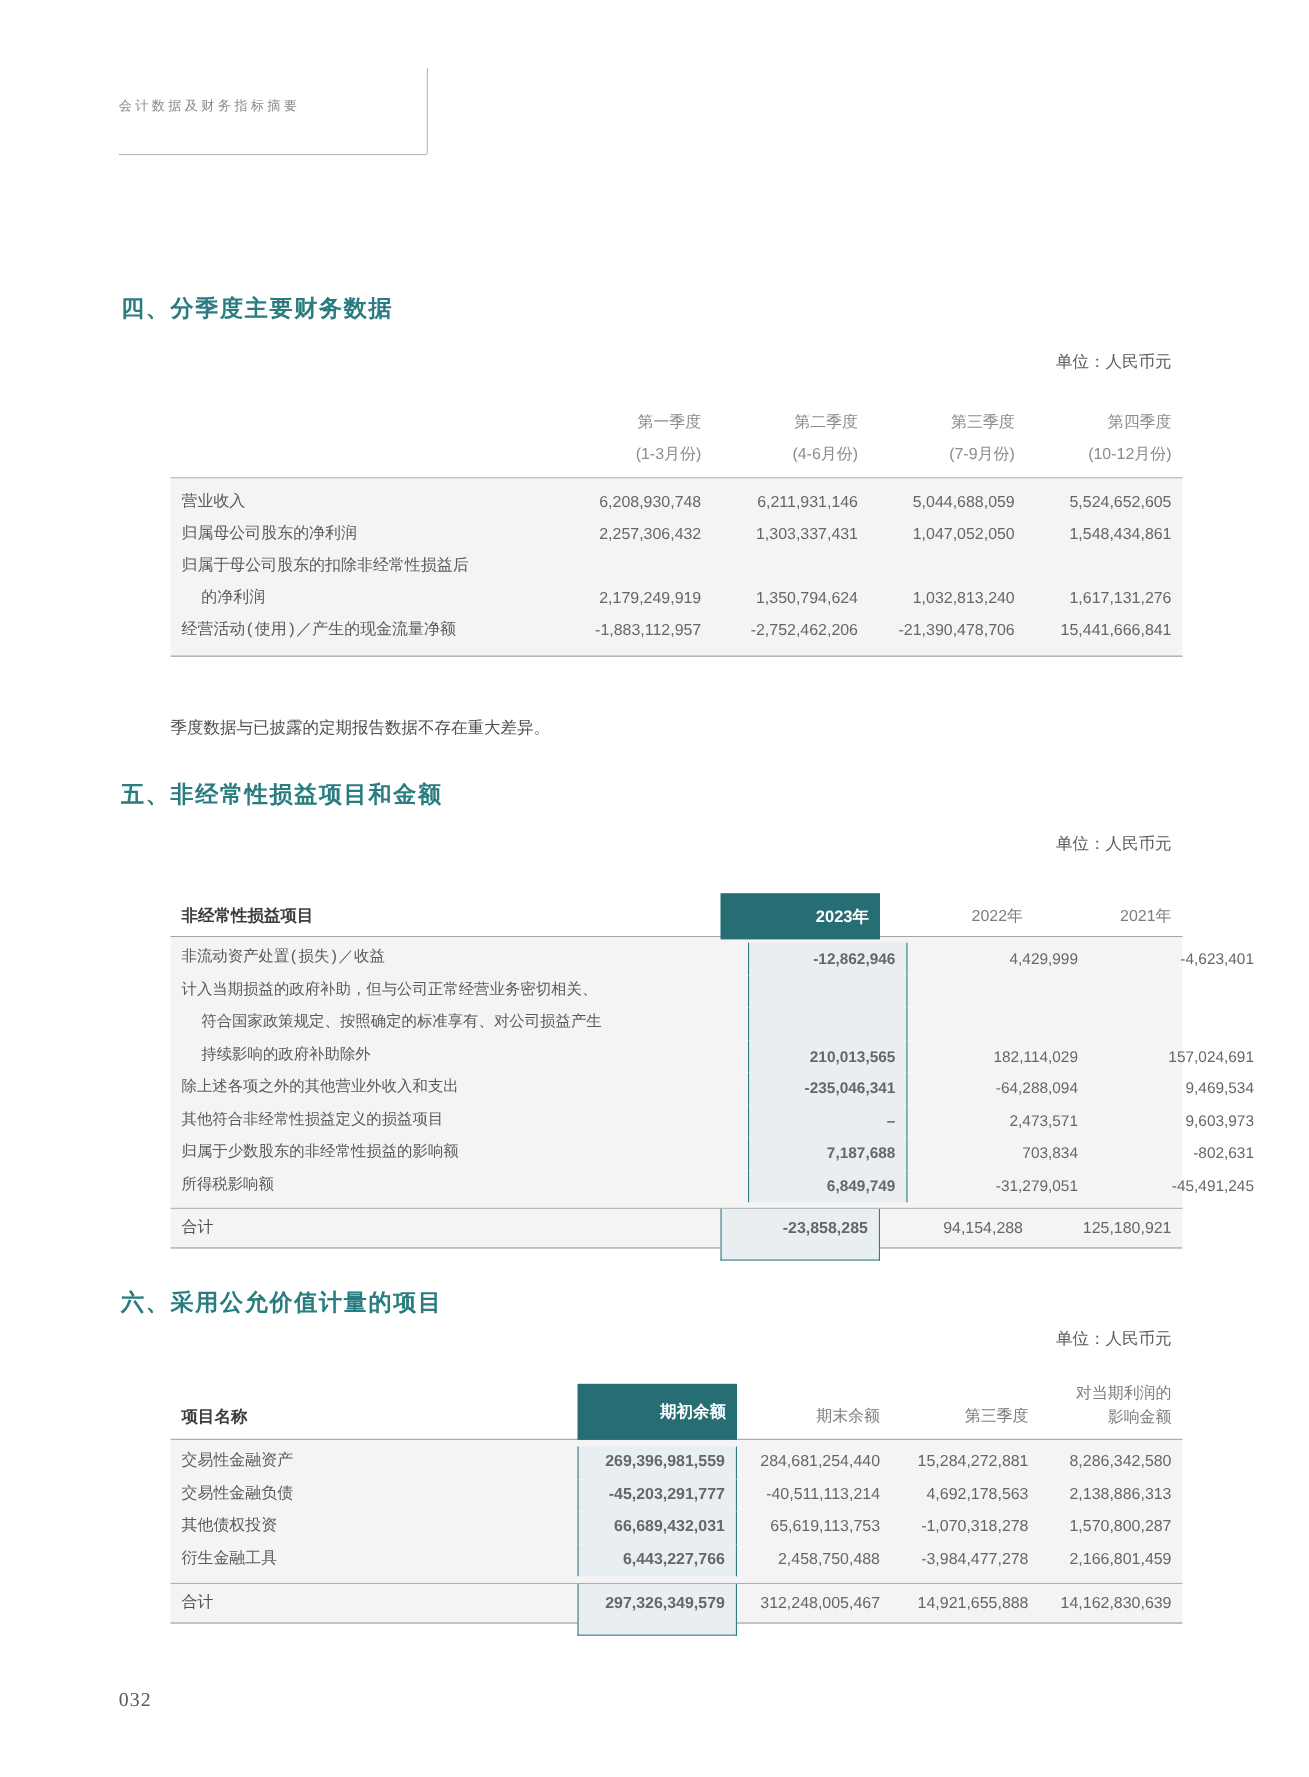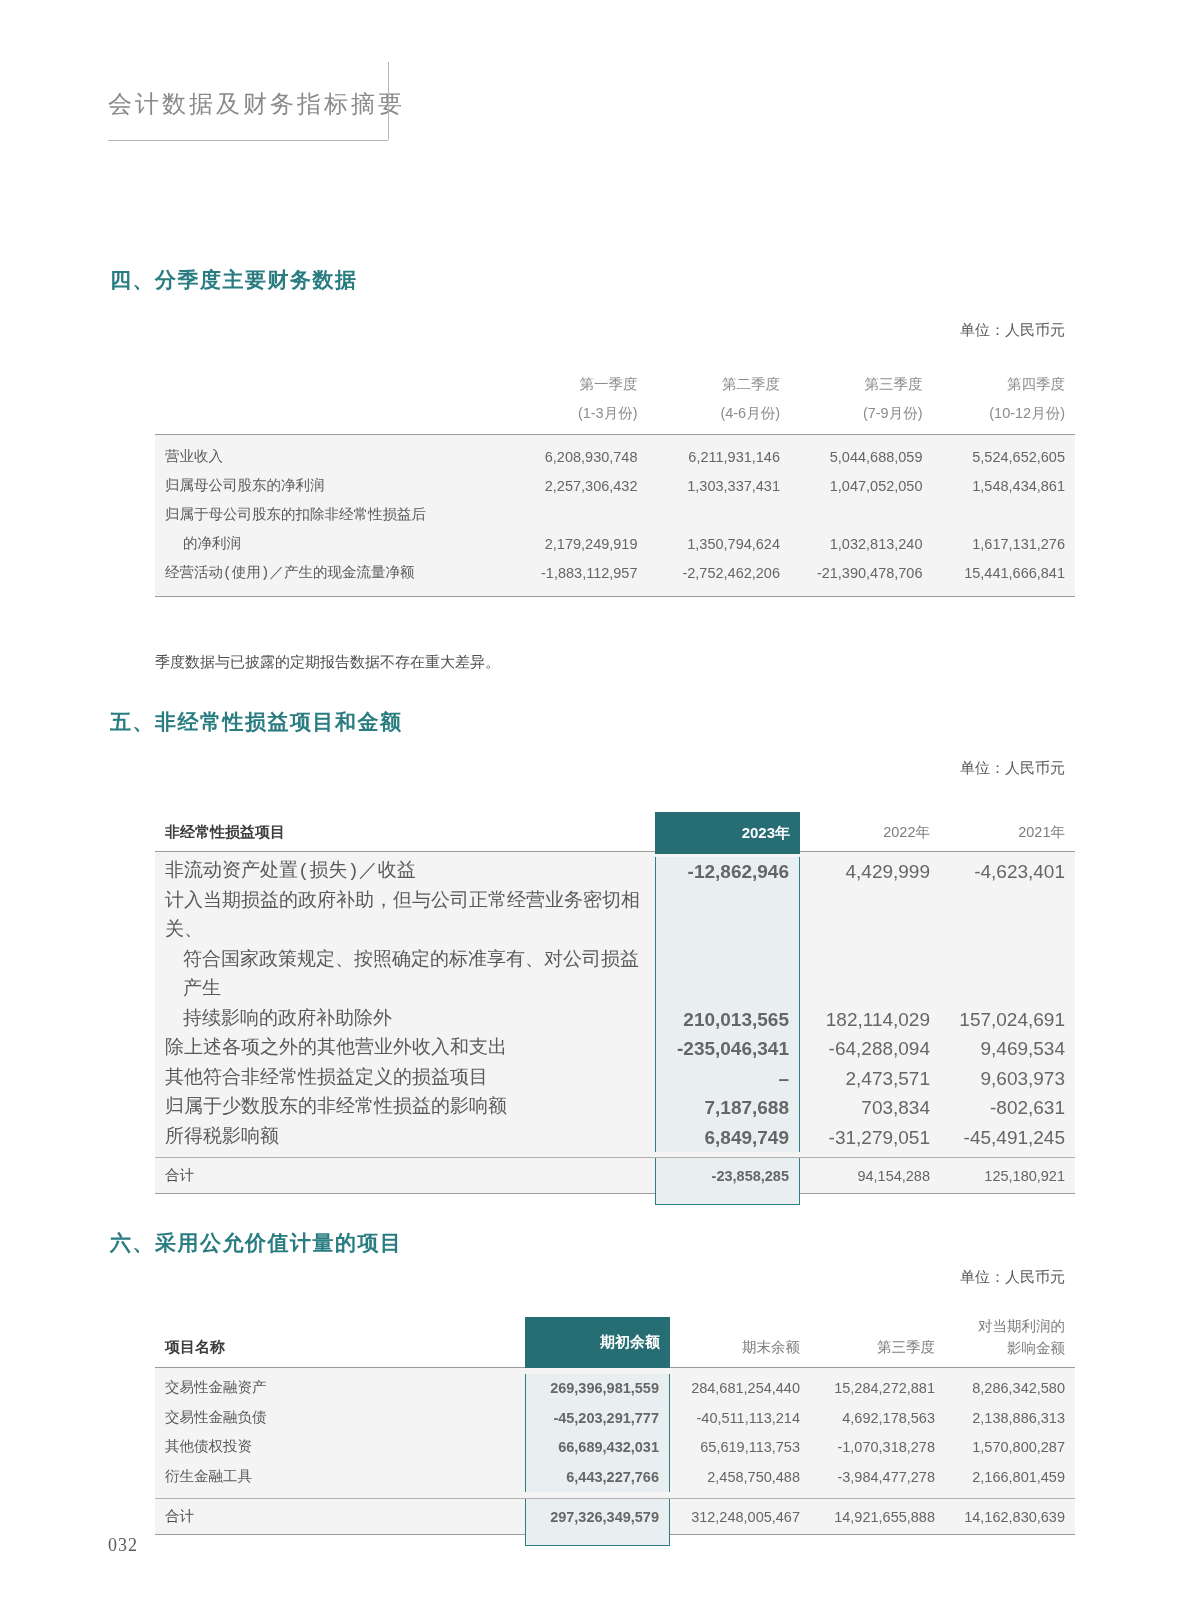--- a/index.html
+++ b/index.html
@@ -5,21 +5,21 @@
   * { margin:0; padding:0; box-sizing:border-box; }
   html,body { background:#ffffff; }
   .page {
     position:relative; width:1190px; height:1615px; background:#ffffff;
     font-family:"Liberation Sans","DejaVu Sans",sans-serif; overflow:hidden;
   }
   
   .doc-title {
     position:absolute; left:108px; top:88px;
     font-family:"Liberation Serif","DejaVu Serif",serif;
-    font-size:24px; letter-spacing:3px; color:#8a8a8a;
+    font-size:12px; letter-spacing:3px; color:#8a8a8a;
   }
   .head-vline { position:absolute; left:388px; top:62px; width:1px; height:78px; background:#b6b6b6; }
   .head-hline { position:absolute; left:108px; top:140px; width:280px; height:1px; background:#b6b6b6; }
   .page-num {
     position:absolute; left:108px; top:1535px;
     font-family:"Liberation Serif","DejaVu Serif",serif;
     font-size:18px; color:#5a5a5a; letter-spacing:1px;
   }
   
   .sec-title {
@@ -53,21 +53,21 @@
     border-bottom:1px solid #9b9b9b;
     font-size:14.5px; color:#7d7d7d;
   }
   .t2-head .hdr-label { font-weight:bold; color:#3c3c3c; font-size:15px; }
   .teal-cell {
     background:#266d74; color:#ffffff; font-weight:bold;
     height:42px; display:flex; align-items:center; justify-content:flex-end;
     padding-right:10px; margin-bottom:-1px; font-size:15px;
   }
   .t2-body { background:#f4f4f5; padding:5px 0; }
-  .t2-row { display:grid; grid-template-columns:500px 145px 140px 135px; line-height:29.5px; font-size:19px; }
+  .t2-row { display:grid; grid-template-columns:500px 145px 140px 135px; line-height:29.5px; font-size:14px;gap:25px; }
   .t2-row .lbl { color:#5a5a5a; }
   .t2-row .num { color:#666666; }
   .hl {
     background:#e9eff1; border-left:1px solid #2e7d85; border-right:1px solid #2e7d85;
     font-weight:bold; color:#1f686f;
   }
   .t2-total {
     display:grid; grid-template-columns:500px 145px 140px 135px;
     background:#f4f4f5; border-top:1px solid #b0b0b0; border-bottom:1px solid #9b9b9b;
     height:37px; line-height:37px; font-size:14.5px;

